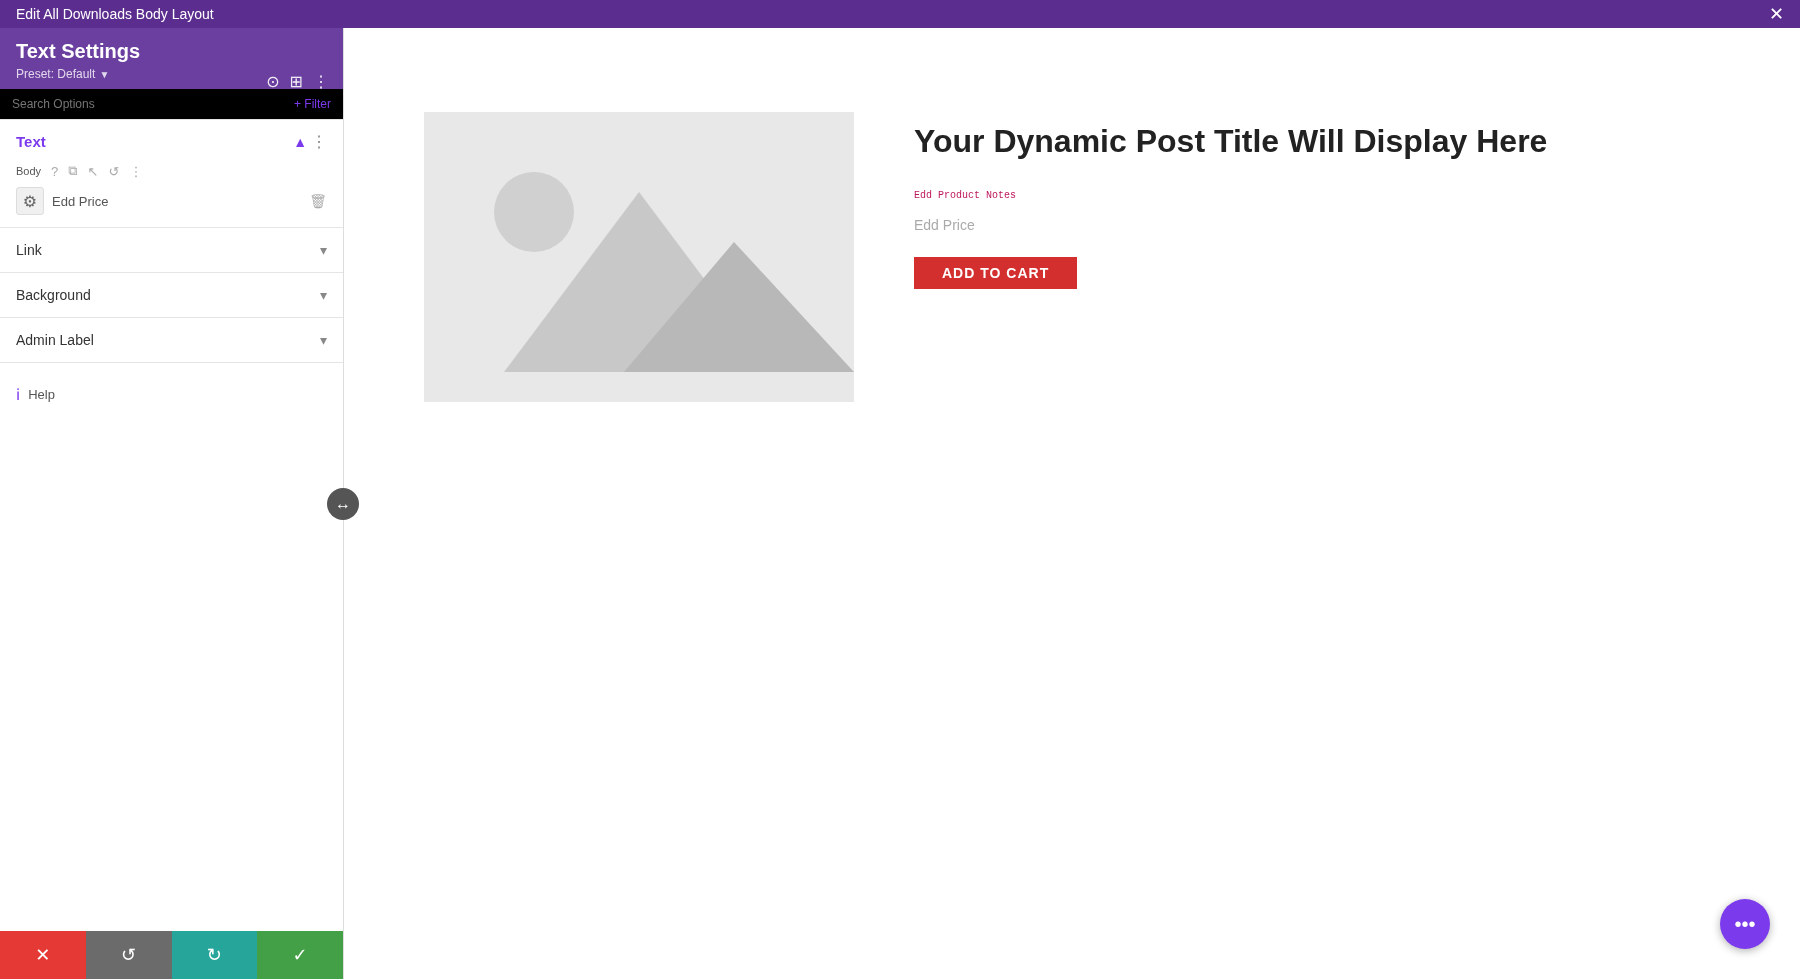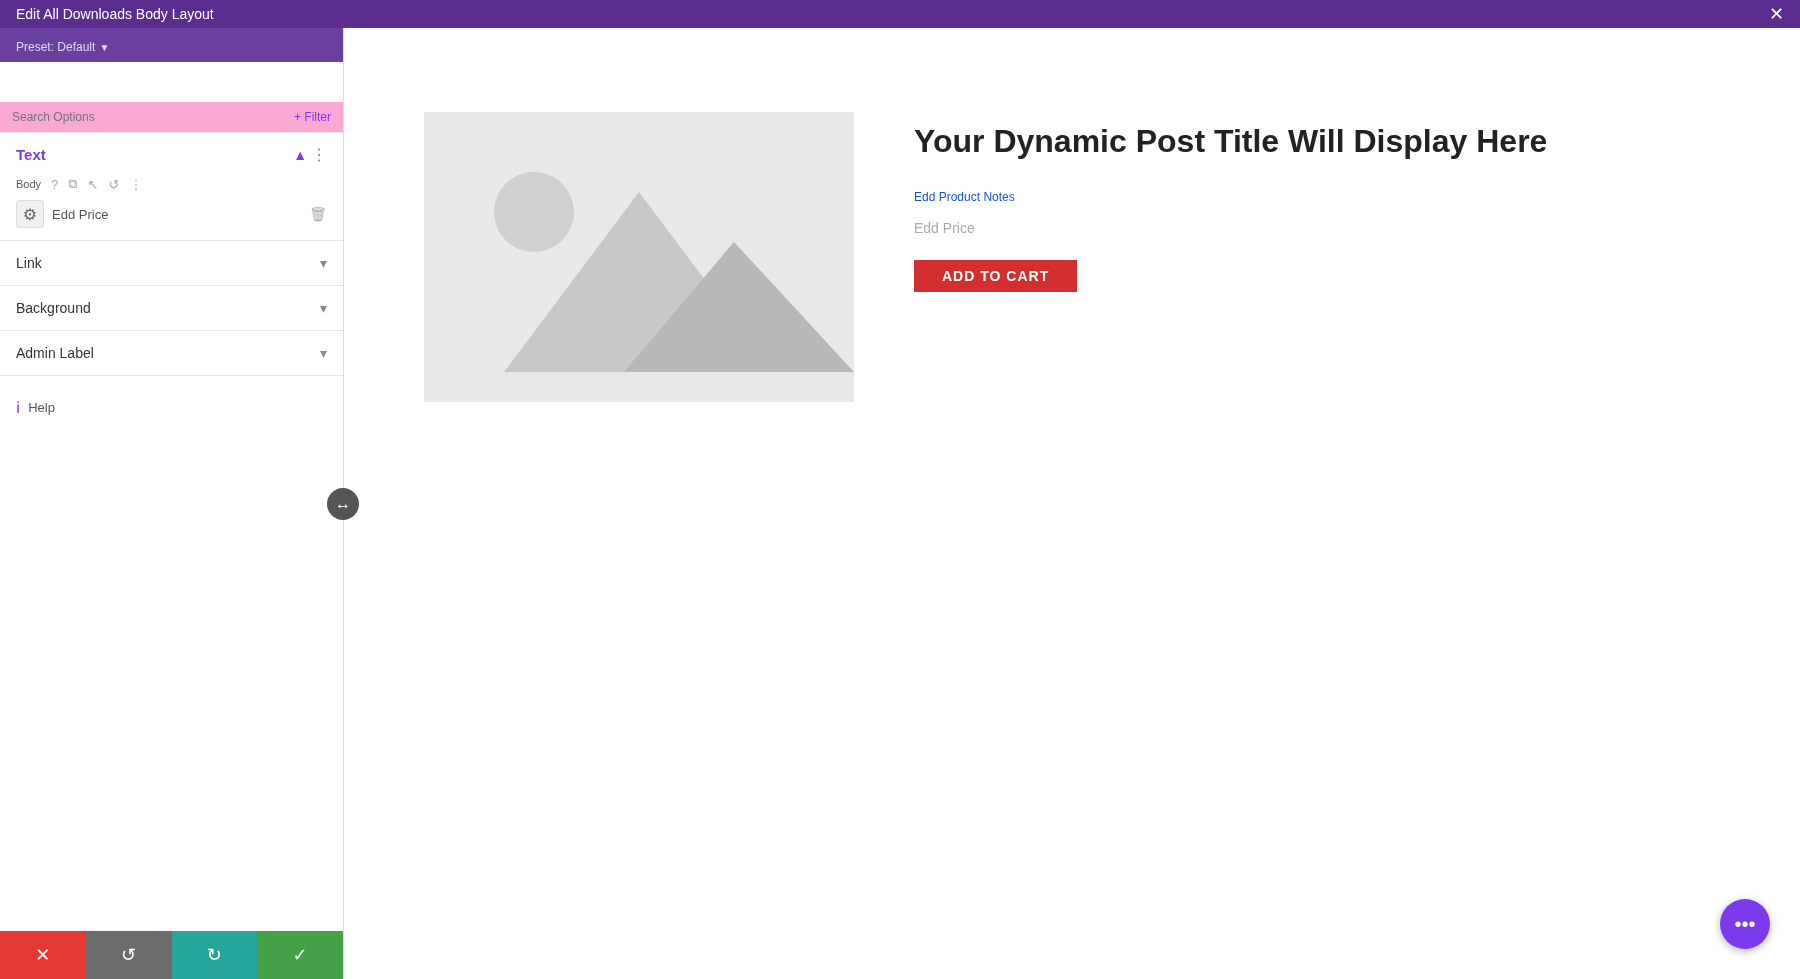--- a/index.html
+++ b/index.html
@@ -93,22 +93,21 @@
       color: #333;
       font-weight: 500;
     }
 
     
     .search-bar {
       display: flex;
       align-items: center;
       padding: 8px 12px;
       border-bottom: 1px solid #e5e5e5;
-      background: #f9a8d4;
-      margin-top: 40px;
+      background: #000000;
     }
     .search-input {
       flex: 1;
       border: none;
       background: transparent;
       font-size: 12px;
       color: #666;
       outline: none;
     }
     .filter-btn {
@@ -293,23 +292,24 @@
       padding-top: 10px;
     }
     .product-title {
       font-size: 32px;
       font-weight: 700;
       color: #222;
       line-height: 1.2;
       margin-bottom: 30px;
     }
     .product-notes {
-      font-size: 12px;
-      color: #1d4ed8;
+      font-size: 10px;
+      color: #be185d;
       margin-bottom: 16px;
+      font-family: Liberation Mono, monospace;
     }
     .product-price {
       font-size: 14px;
       color: #aaa;
       margin-bottom: 24px;
     }
     .add-to-cart-btn {
       background: #d32f2f;
       color: white;
       border: none;
@@ -365,20 +365,21 @@
 <div class="top-bar">
   <span class="top-bar-title">Edit All Downloads Body Layout</span>
   <button class="top-bar-close">✕</button>
 </div>
 
 <div class="main-layout">
 
   <div class="sidebar">
 
     <div class="settings-header">
+      <div class="settings-title">Text Settings</div>
       <div class="settings-preset">
         <span>Preset: Default</span>
         <span class="settings-preset-arrow">▼</span>
       </div>
     </div>
 
     <div class="settings-icons">
       <button class="settings-icon-btn">⊙</button>
       <button class="settings-icon-btn">⊞</button>
       <button class="settings-icon-btn">⋮</button>

